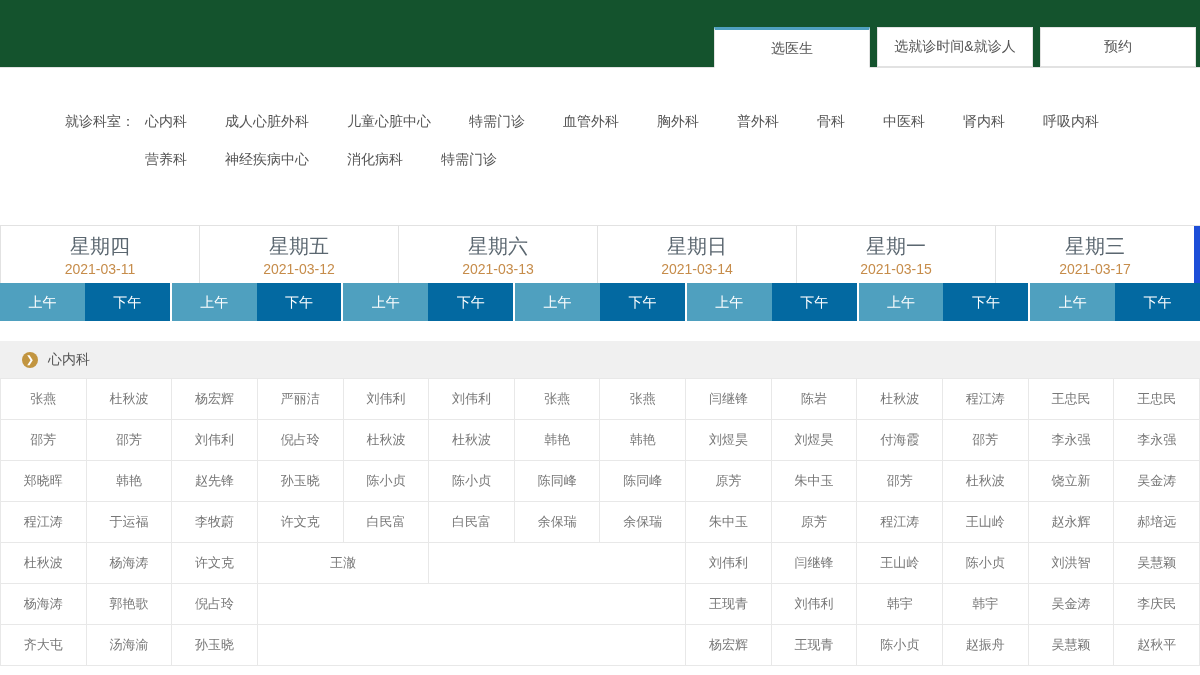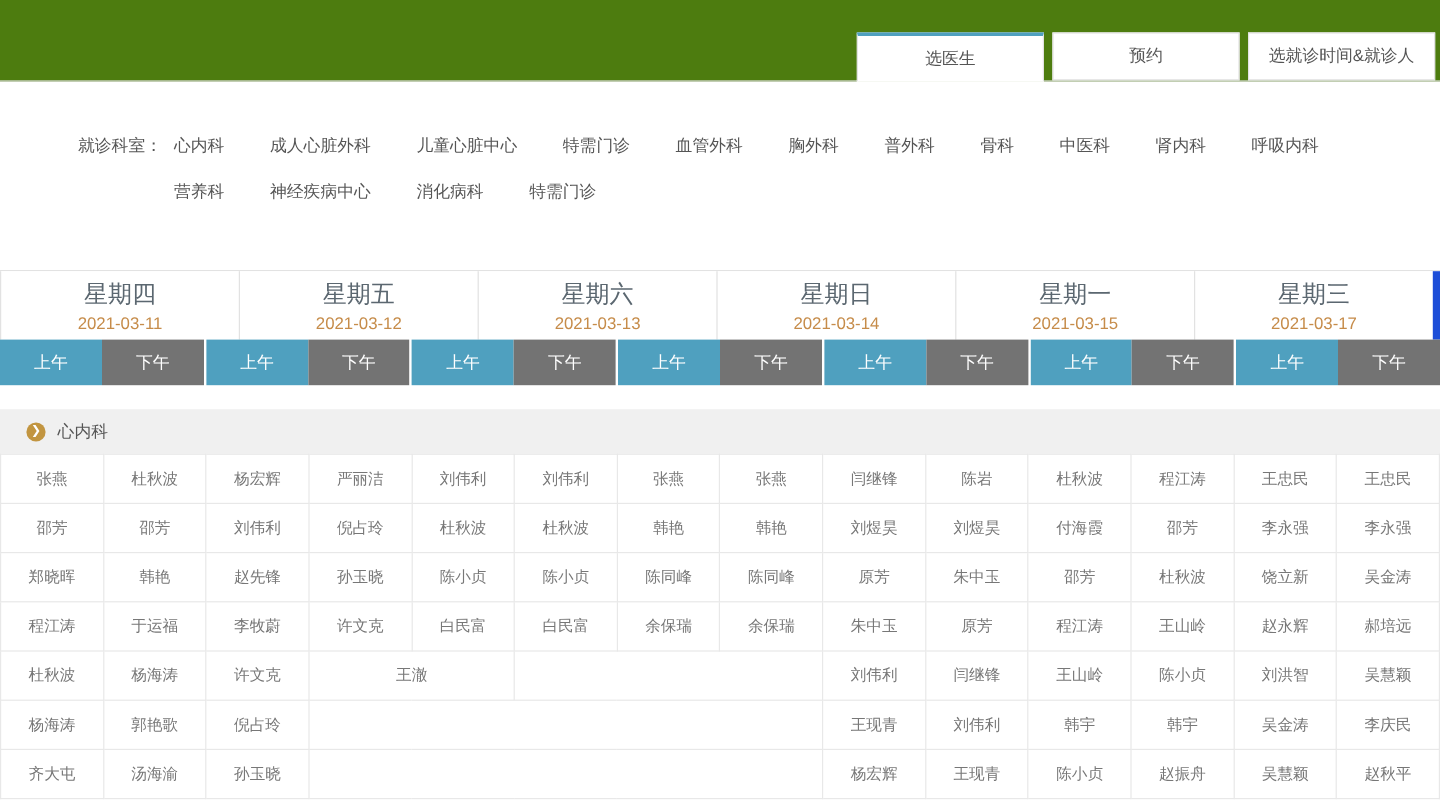--- a/index.html
+++ b/index.html
@@ -3,21 +3,21 @@
 <meta charset="utf-8">
 <style>
   * { box-sizing: border-box; }
   html,body { margin:0; padding:0; }
   body {
     width:1200px; height:675px; overflow:hidden;
     background:#fff;
     font-family:"Liberation Sans","DejaVu Sans",sans-serif;
   }
   
-  .topbar { position:relative; height:68px; background:#4d7c0f; border-bottom:1px solid #e2e2e2; }
+  .topbar { position:relative; height:68px; background:#14532d; border-bottom:1px solid #e2e2e2; }
   .tabs { position:absolute; right:4px; bottom:-1px; display:flex; }
   .tab {
     width:156px; height:40px; margin-left:7px;
     display:flex; align-items:center; justify-content:center;
     font-size:14px; color:#555;
     background:#fff; border:1px solid #e2e2e2; cursor:pointer;
   }
   .tab.active {
     height:41px; border-top:3px solid #4fa0bf; border-bottom:1px solid #fff;
   }
@@ -36,21 +36,21 @@
   .day-group:last-child { border-right:6px solid #1d4ed8; }
   .weekday { font-size:20px; color:#5b6770; line-height:18px; margin-bottom:5px; }
   .date { font-size:14px; color:#c68c4a; line-height:18px; }
   .ampm-row { display:flex; gap:2px; }
   .ampm-group { flex:1; display:flex; }
   .am,.pm {
     flex:1; height:38px; line-height:38px; text-align:center;
     color:#fff; font-size:14px; cursor:pointer;
   }
   .am { background:#4fa0bf; }
-  .pm { background:#737373; }
+  .pm { background:#0369a1; }
   
   .section-bar {
     margin-top:20px; height:37px; background:#f0f0f0;
     display:flex; align-items:center; padding-left:22px; cursor:pointer;
   }
   .section-icon {
     width:16px; height:16px; border-radius:50%;
     background:#c29540; color:#fff; font-size:10px; font-weight:bold;
     line-height:16px; text-align:center; margin-right:10px;
   }
@@ -63,22 +63,22 @@
     font-size:13px; color:#777; background:#fff;
   }
   .grid td.filled { cursor:pointer; }
 </style>
 </head>
 <body>
 
 <div class="topbar">
   <div class="tabs">
       <div class="tab active">选医生</div>
+      <div class="tab">选就诊时间&amp;就诊人</div>
       <div class="tab">预约</div>
-      <div class="tab">选就诊时间&amp;就诊人</div>
     </div>
 </div>
 
 <div class="depts">
   <span class="dept-label">就诊科室：</span>
   <div class="dept-items">
       <span class="dept-item">心内科</span>
       <span class="dept-item">成人心脏外科</span>
       <span class="dept-item">儿童心脏中心</span>
       <span class="dept-item">特需门诊</span>

